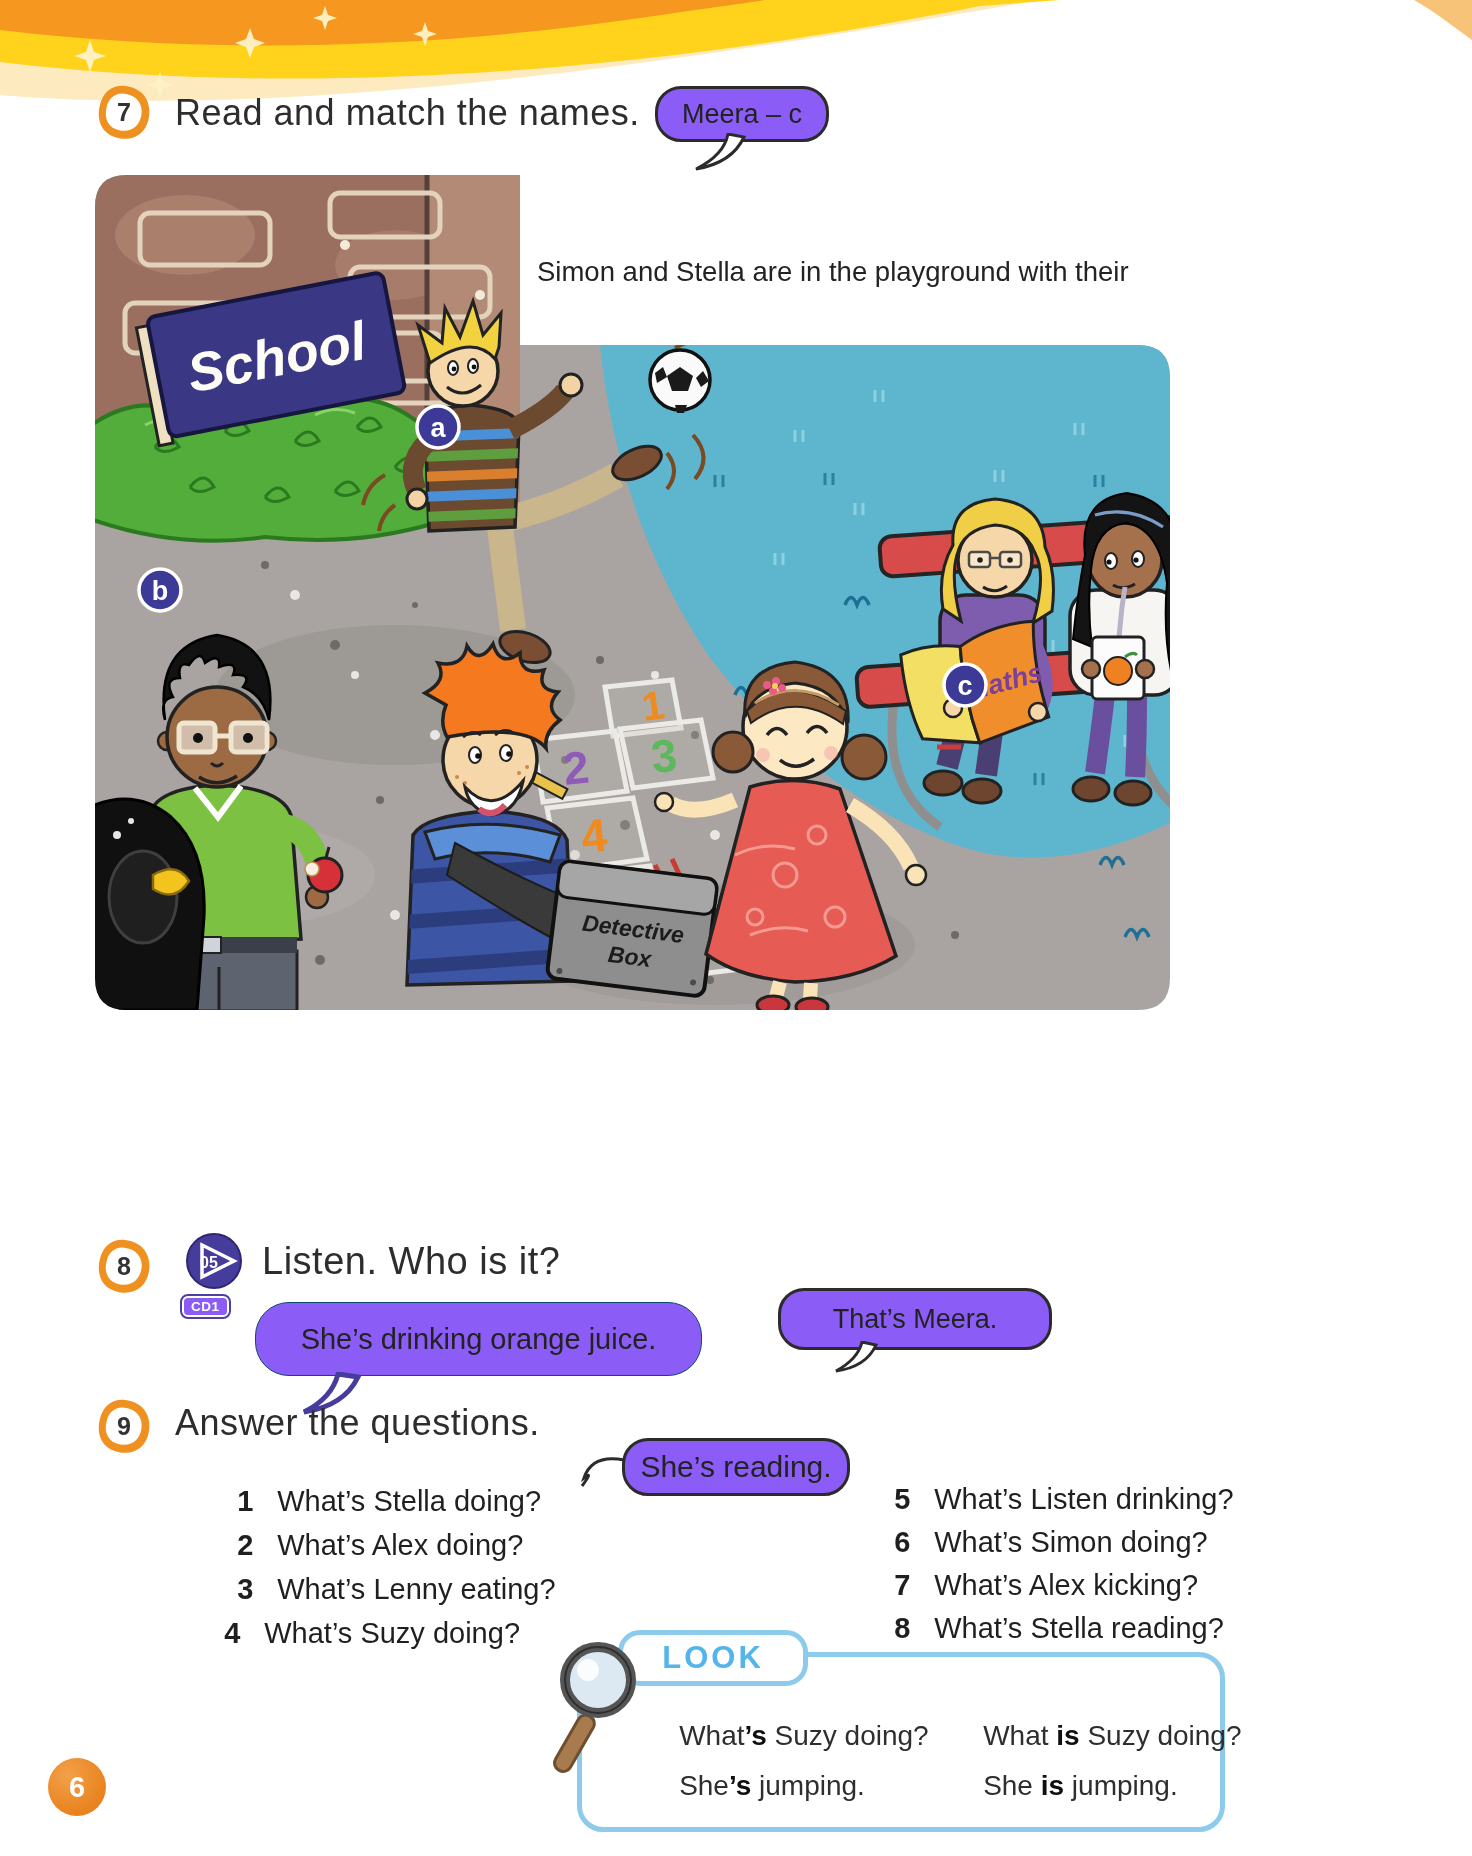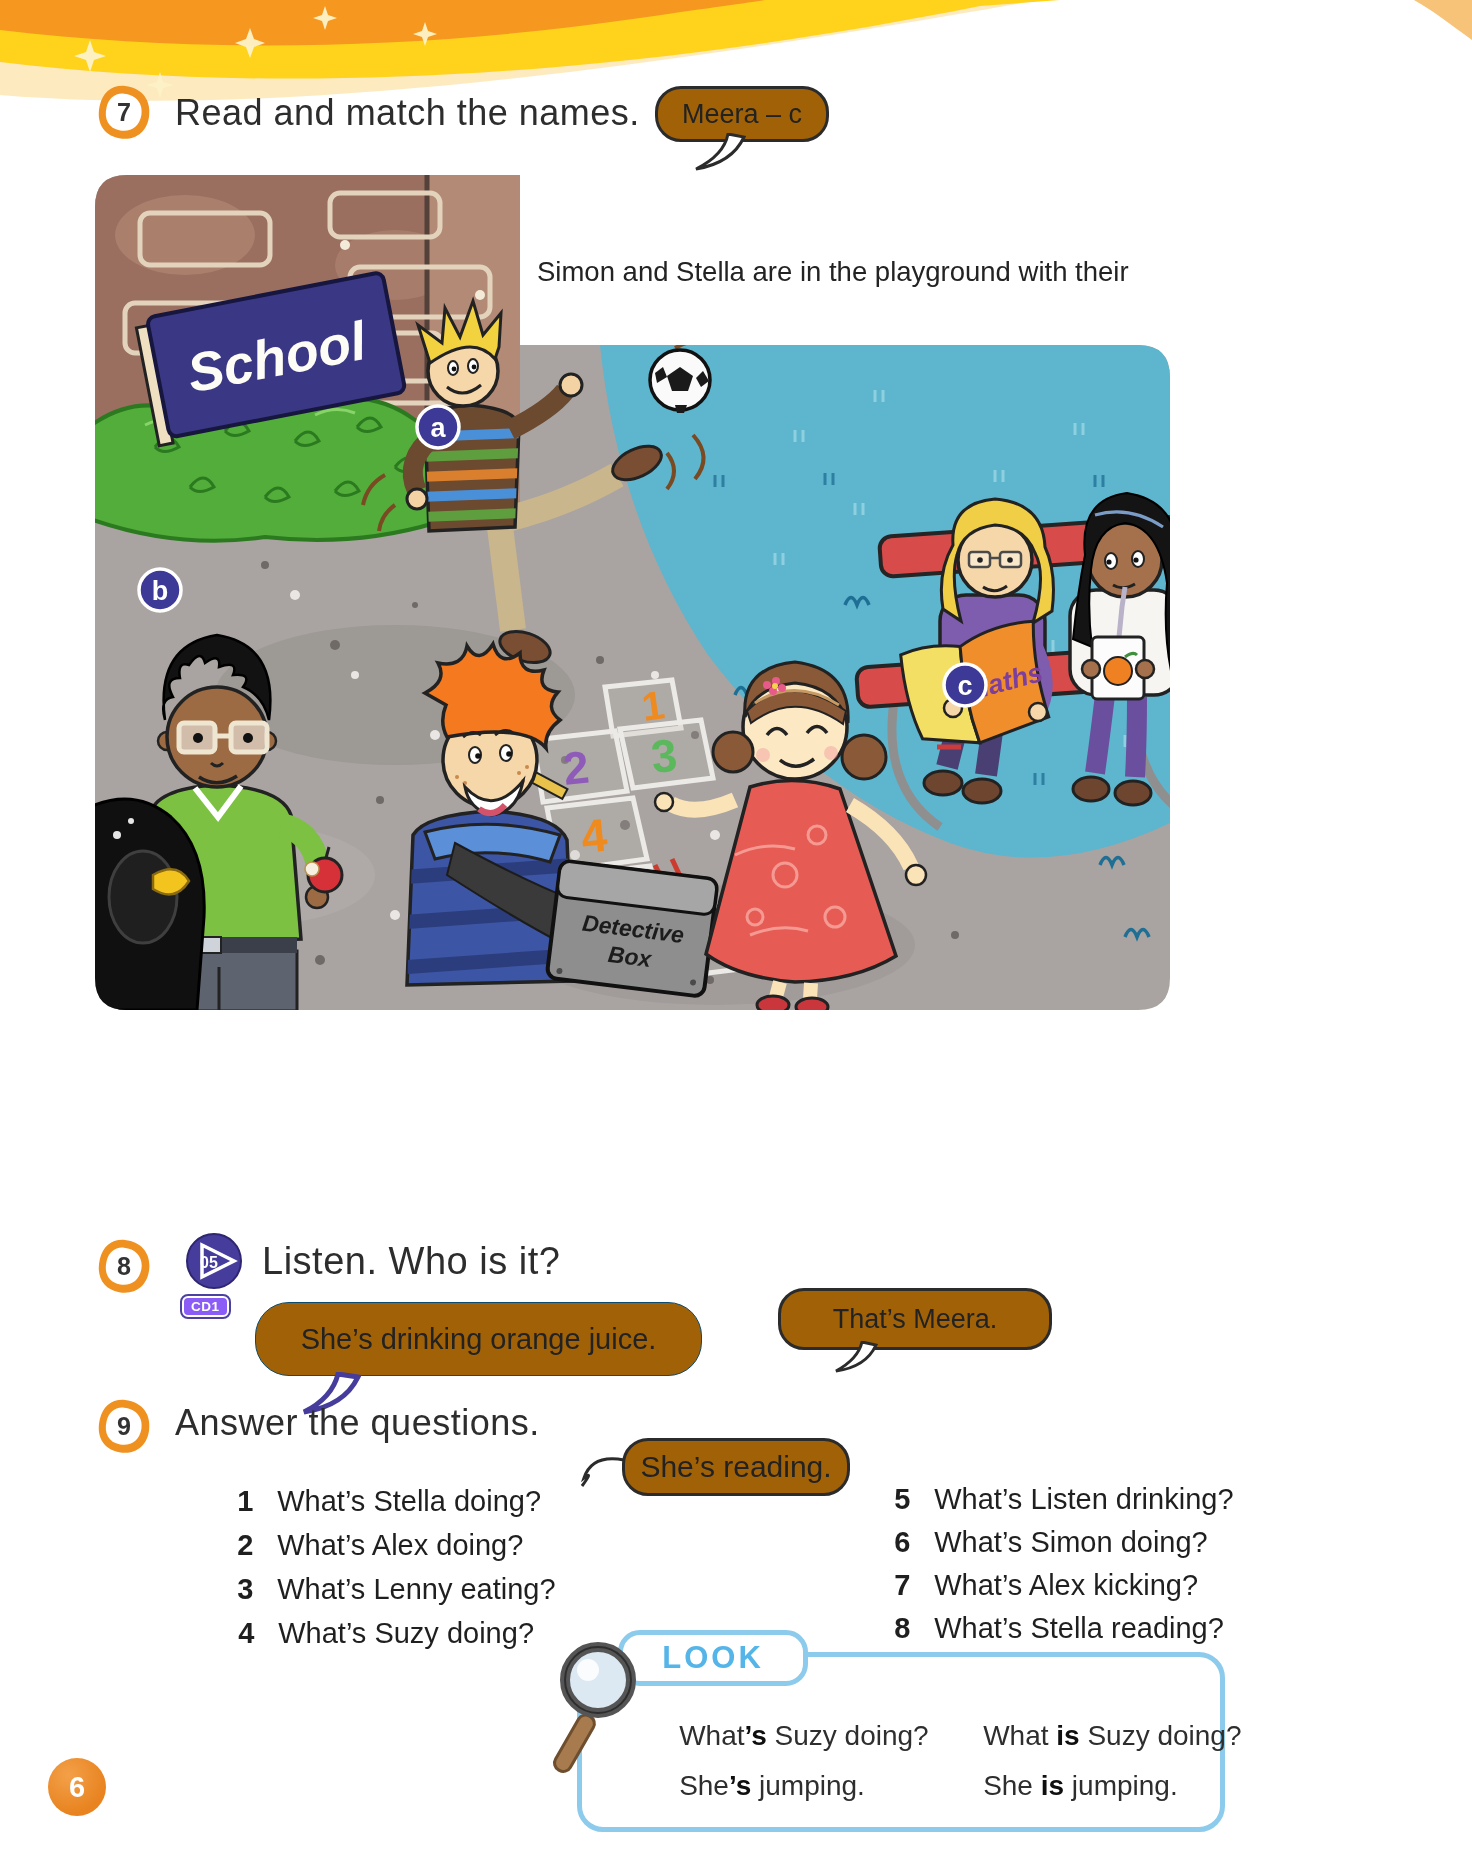--- a/index.html
+++ b/index.html
@@ -1,21 +1,21 @@
 <!DOCTYPE html>
 <html><head>
 <meta charset="utf-8">
 <style>
   html,body{margin:0;padding:0;background:#fff;}
   .page{position:relative;width:1472px;height:1856px;background:#ffffff;overflow:hidden;
         font-family:"Liberation Sans","DejaVu Sans",sans-serif;color:#2e2e2e;}
   .abs{position:absolute;}
   .act-title{font-size:36px;color:#2d2d2d;letter-spacing:.5px;}
   .badge{width:58px;height:58px;}
-  .bubble{position:absolute;background:#a16207;border:3px solid #2b2b2b;border-radius:26px;
+  .bubble{position:absolute;background:#8b5cf6;border:3px solid #2b2b2b;border-radius:26px;
           display:flex;align-items:center;justify-content:center;font-size:27px;color:#222;}
   .bubble.purple{border:1px solid #0c4a6e;border-radius:34px;font-size:29px;}
   .para{font-size:27.5px;line-height:43px;color:#232323;white-space:pre-wrap;}
   .hl-lav{background:#ded7f5;border-radius:3px;padding:1px 3px;}
   .hl-pink{background:#f8e0ee;border-radius:3px;padding:1px 3px;}
   .q-row{position:absolute;font-size:29px;color:#1f1f1f;white-space:pre-wrap;}
   .q-num{font-weight:bold;display:inline-block;width:40px;}
   .cd1-tag{position:absolute;background:#8b5cf6;color:#fff;font-size:13.5px;font-weight:bold;
            border:2px solid #fff;outline:2px solid #4b41a0;border-radius:6px;
            padding:1px 7px;letter-spacing:.5px;}
@@ -486,21 +486,21 @@
 
   <div class="q-row" style="left:205px;top:1452px">
     <span class="q-num">1</span><span>What’s Stella doing?</span>
   </div>
   <div class="q-row" style="left:205px;top:1496px">
     <span class="q-num">2</span><span>What’s Alex doing?</span>
   </div>
   <div class="q-row" style="left:205px;top:1540px">
     <span class="q-num">3</span><span>What’s Lenny eating?</span>
   </div>
-  <div class="q-row" style="left:206px;top:1584px">
+  <div class="q-row" style="left:192px;top:1584px">
     <span class="q-num">4</span><span>What’s Suzy doing?</span>
   </div>
 
   <div class="q-row" style="left:862px;top:1450px">
     <span class="q-num">5</span><span>What’s Listen drinking?</span>
   </div>
   <div class="q-row" style="left:862px;top:1493px">
     <span class="q-num">6</span><span>What’s Simon doing?</span>
   </div>
   <div class="q-row" style="left:862px;top:1536px">

